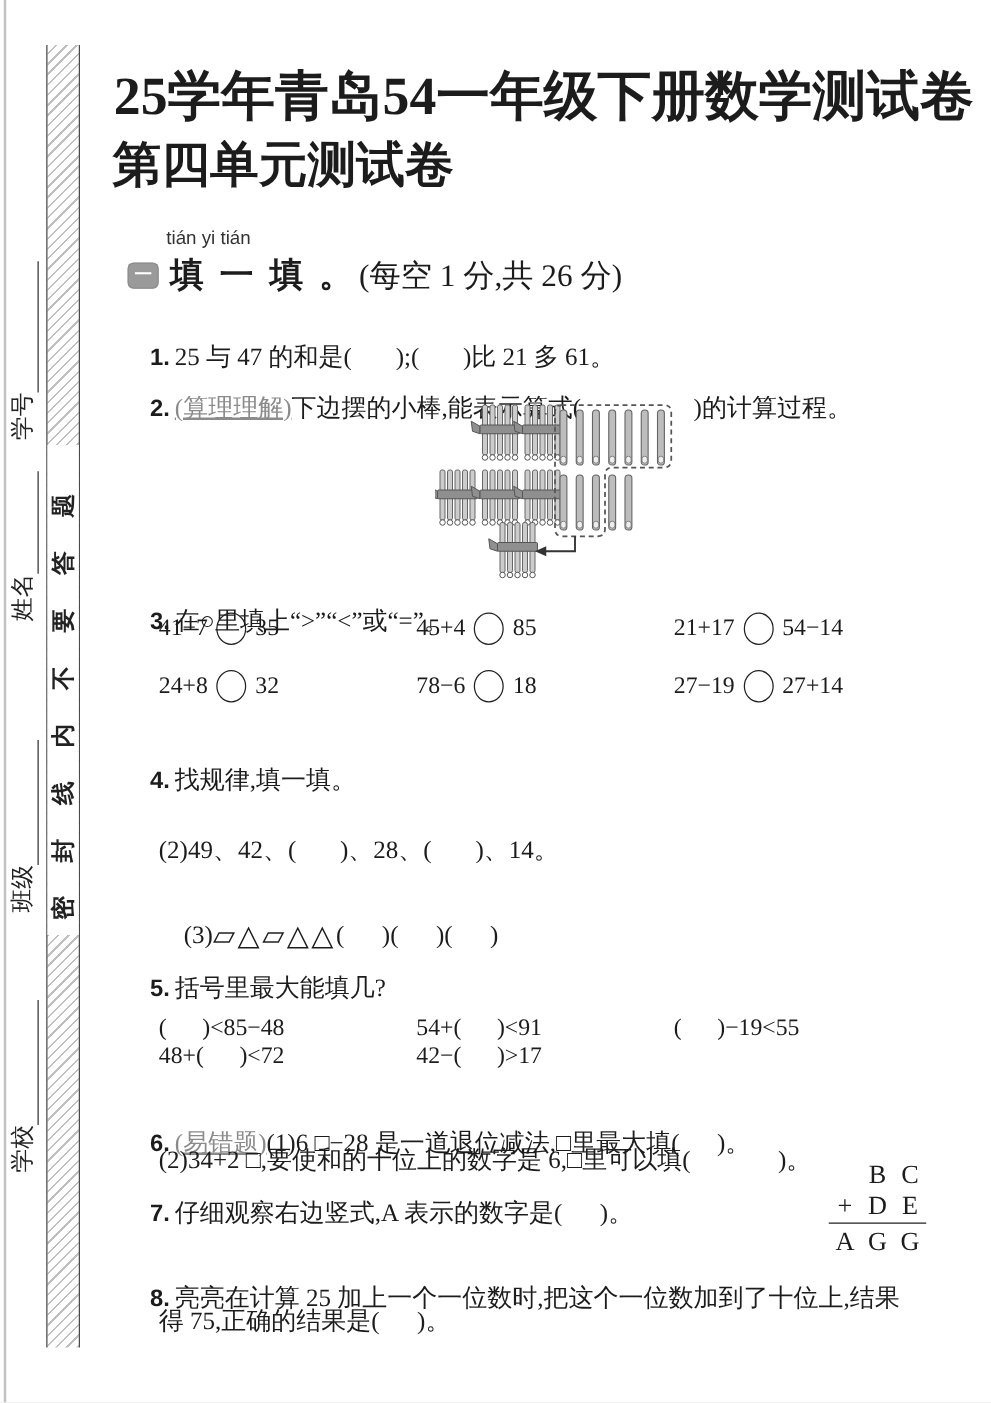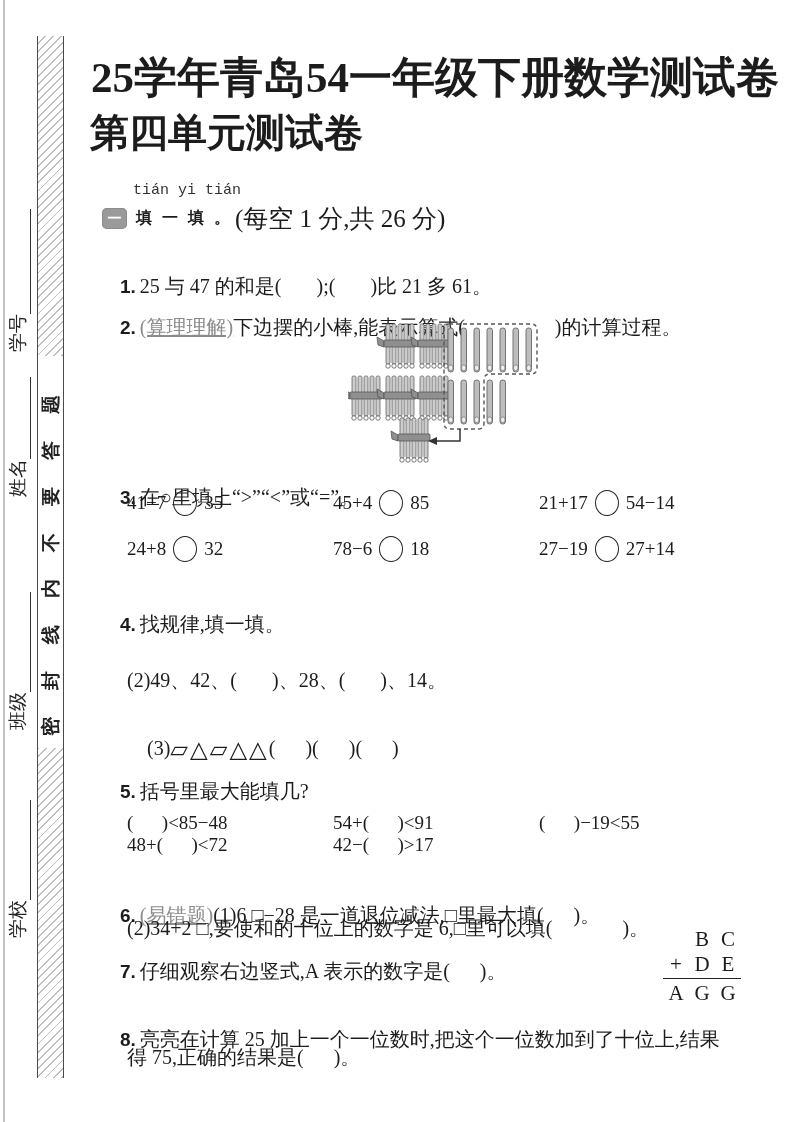--- a/index.html
+++ b/index.html
@@ -22,27 +22,27 @@
       display:flex;align-items:flex-end;font-size:19px;color:#222;}
   .side-labels .u{border-bottom:1.4px solid #333;height:16px;display:inline-block;}
 
   
   .title1{position:absolute;left:90px;top:52px;width:690px;text-align:center;
       font-size:43px;font-weight:bold;line-height:1.2;}
   .title2{position:absolute;left:90px;top:110px;width:690px;text-align:left;
       font-size:39px;font-weight:bold;line-height:1.2;}
 
   
-  .pinyin{position:absolute;left:133px;top:182px;font-family:Liberation Mono, monospace;
+  .pinyin{position:absolute;left:133px;top:182px;font-family:Liberation Sans, sans-serif;
       font-size:15px;color:#333;text-align:center;}
   .sec-head{position:absolute;left:102px;top:202px;display:flex;align-items:center;}
   .badge{display:inline-flex;width:25px;height:21px;background:#9a9a9a;border-radius:5px;
       color:#fff;align-items:center;justify-content:center;font-size:14px;font-weight:bold;
       box-shadow:inset 0 0 0 1px #8c8c8c;margin-right:9px;}
-  .sec-title{font-size:16px;font-weight:bold;letter-spacing:3px;}
+  .sec-title{font-size:27px;font-weight:bold;letter-spacing:3px;}
   .sec-note{font-size:25px;margin-left:2px;}
 
   
   .q-line{position:absolute;font-size:20px;line-height:1.35;white-space:pre-wrap;}
   .qnum{font-family:"Liberation Sans",sans-serif;font-weight:bold;font-size:19px;margin-right:4px;}
   .tag{color:#8b8b8b;text-decoration:underline;}
   .row3{position:absolute;display:flex;font-size:19px;white-space:pre-wrap;}
   .row3 .col{width:206px;display:flex;align-items:center;}
   .row3 .col:last-child{width:auto;}
   .cmp-circle{display:inline-block;width:22px;height:24px;border:1.6px solid #222;

